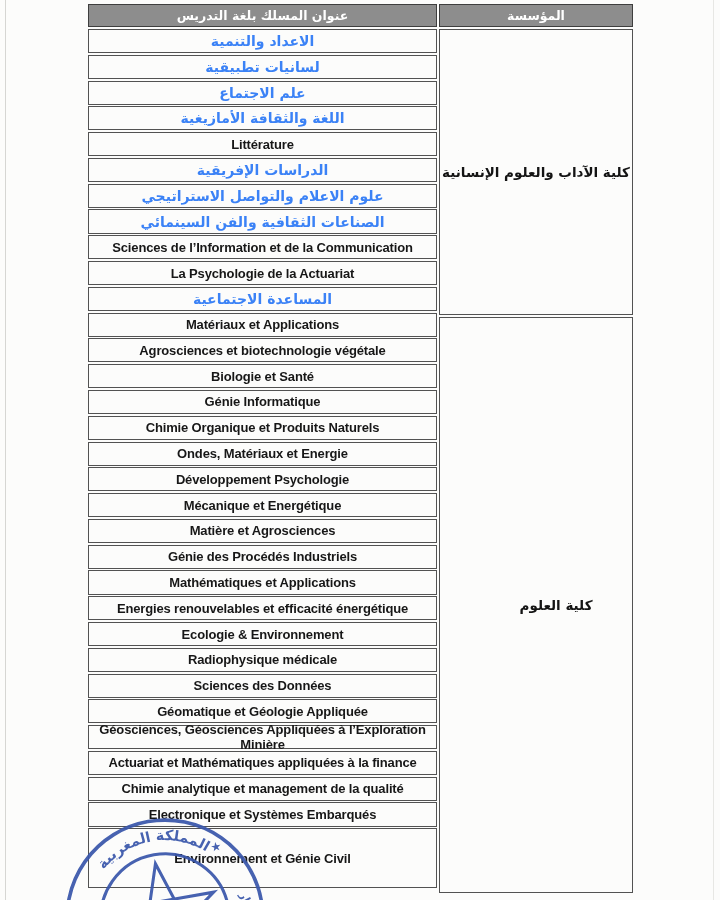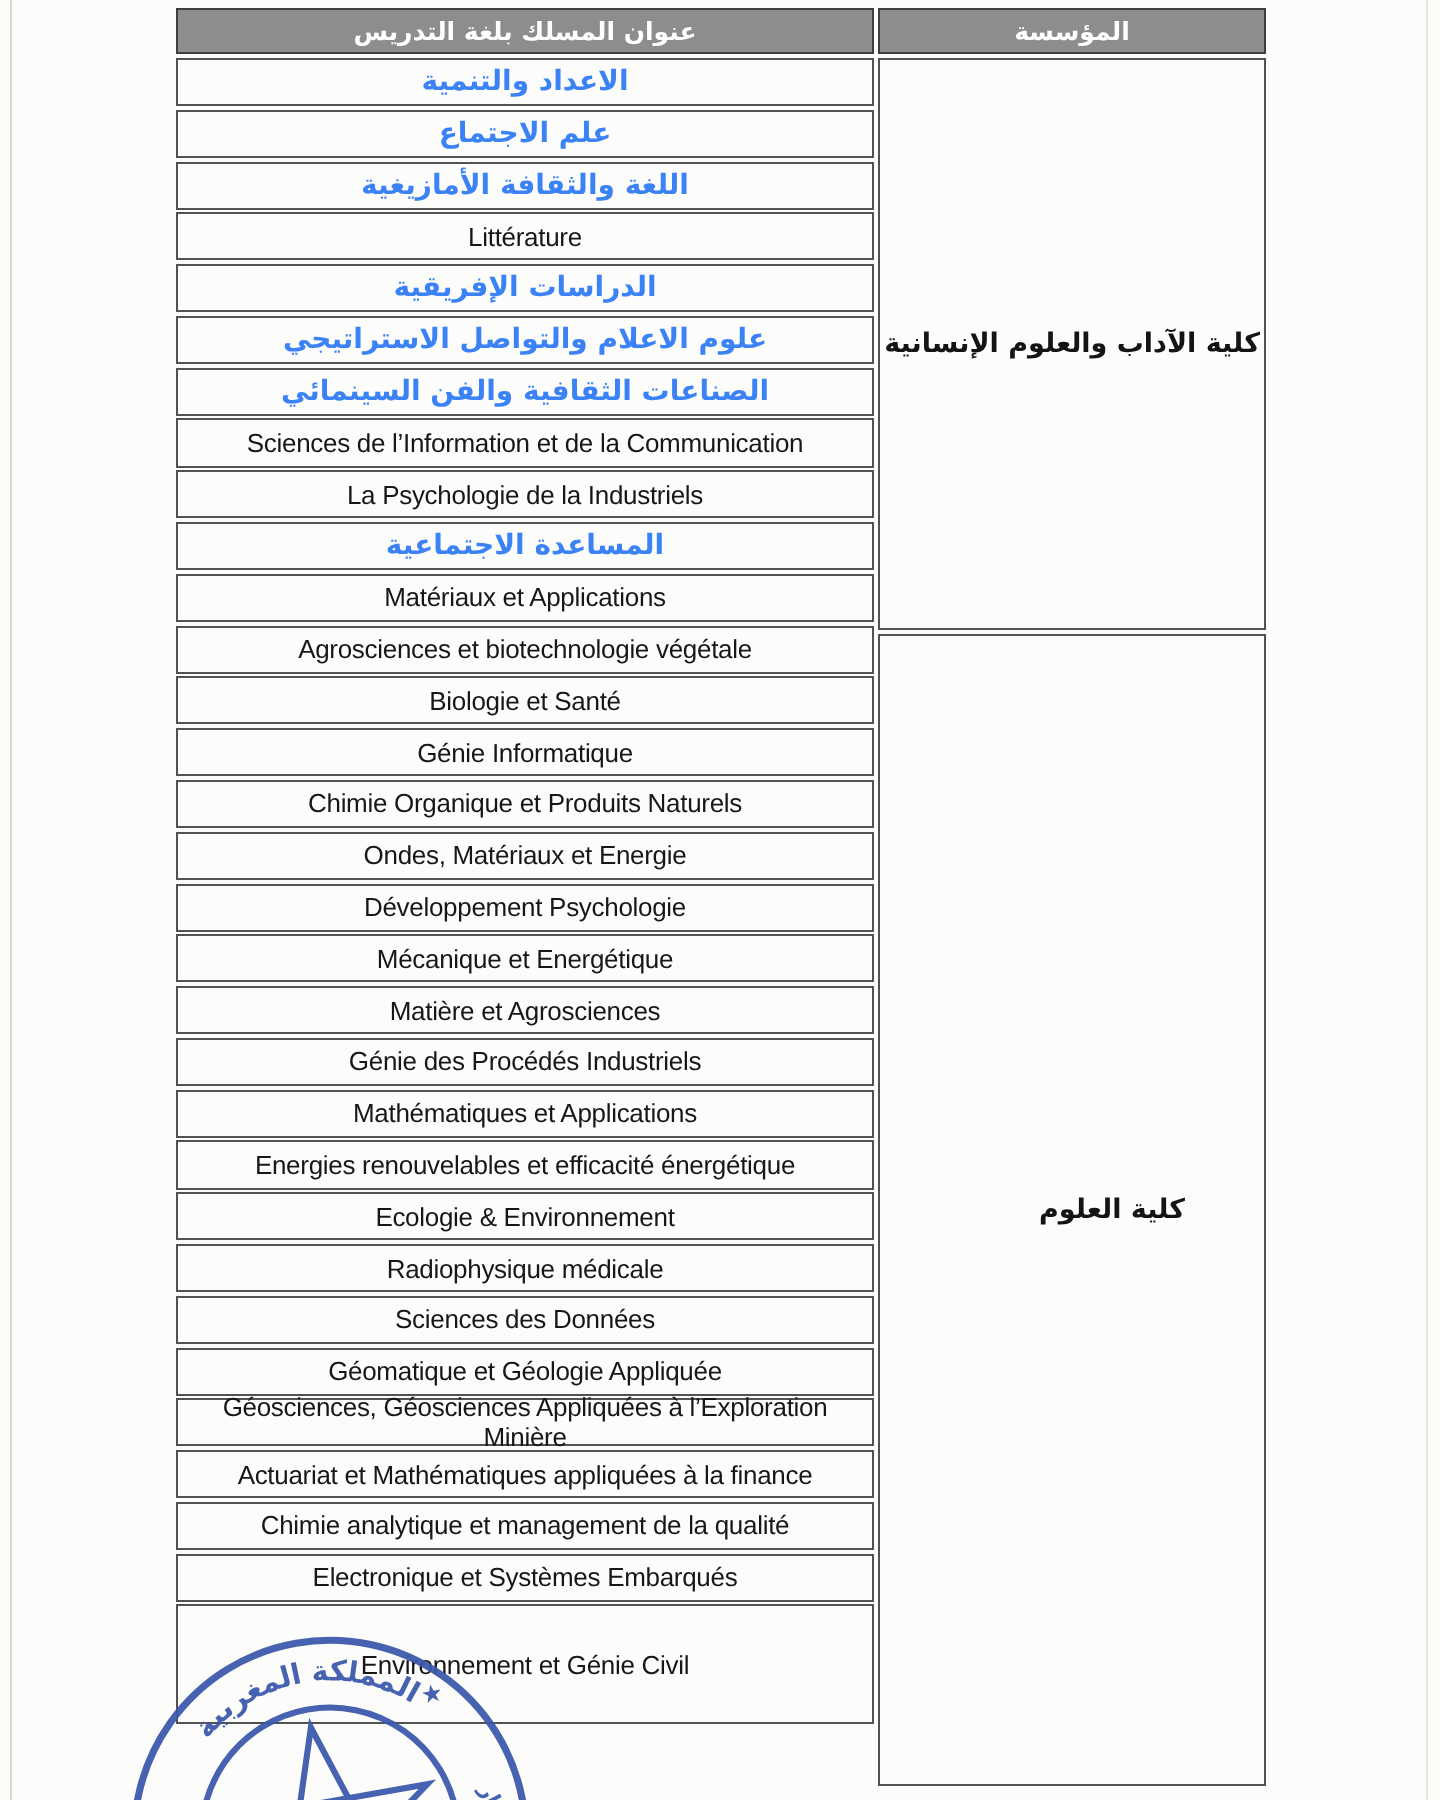--- a/index.html
+++ b/index.html
@@ -20,20 +20,21 @@
     display:flex;gap:2px;align-items:flex-start;z-index:1;
   }
   .col-left{width:349px;flex:none;}
   .col-right{width:194px;flex:none;}
 
   .cell{
     box-sizing:border-box;
     border:1px solid #525252;
     display:flex;align-items:center;justify-content:center;
     text-align:center;
+    font-weight:bold;
   }
   .header-cell{
     height:23px;margin-bottom:2px;
     background:#8d8d8d;border-color:#3e3e3e;
     color:#ffffff;font-weight:bold;font-size:12.5px;
     font-family:"DejaVu Sans",sans-serif;
   }
   .row{height:24.1px;margin-bottom:1.7px;background:transparent;}
   .row.tall{height:60px;}
   .row.ar{
@@ -63,28 +64,29 @@
 <body>
 
 <div class="scan-edge left"></div>
 <div class="scan-edge right"></div>
 
 <div class="table-wrap">
   <div class="col-left">
     <div class="cell header-cell">عنوان المسلك بلغة التدريس</div>
 
   <div class="cell row ar">الاعداد والتنمية</div>
+      <div class="cell row ar">لسانيات تطبيقية</div>
       <div class="cell row ar">علم الاجتماع</div>
       <div class="cell row ar">اللغة والثقافة الأمازيغية</div>
       <div class="cell row fr">Littérature</div>
       <div class="cell row ar">الدراسات الإفريقية</div>
       <div class="cell row ar">علوم الاعلام والتواصل الاستراتيجي</div>
       <div class="cell row ar">الصناعات الثقافية والفن السينمائي</div>
       <div class="cell row fr">Sciences de l’Information et de la Communication</div>
-      <div class="cell row fr">La Psychologie de la Industriels</div>
+      <div class="cell row fr">La Psychologie de la Actuariat</div>
       <div class="cell row ar">المساعدة الاجتماعية</div>
       <div class="cell row fr">Matériaux et Applications</div>
       <div class="cell row fr">Agrosciences et biotechnologie végétale</div>
       <div class="cell row fr">Biologie et Santé</div>
       <div class="cell row fr">Génie Informatique</div>
       <div class="cell row fr">Chimie Organique et Produits Naturels</div>
       <div class="cell row fr">Ondes, Matériaux et Energie</div>
       <div class="cell row fr">Développement Psychologie</div>
       <div class="cell row fr">Mécanique et Energétique</div>
       <div class="cell row fr">Matière et Agrosciences</div>

